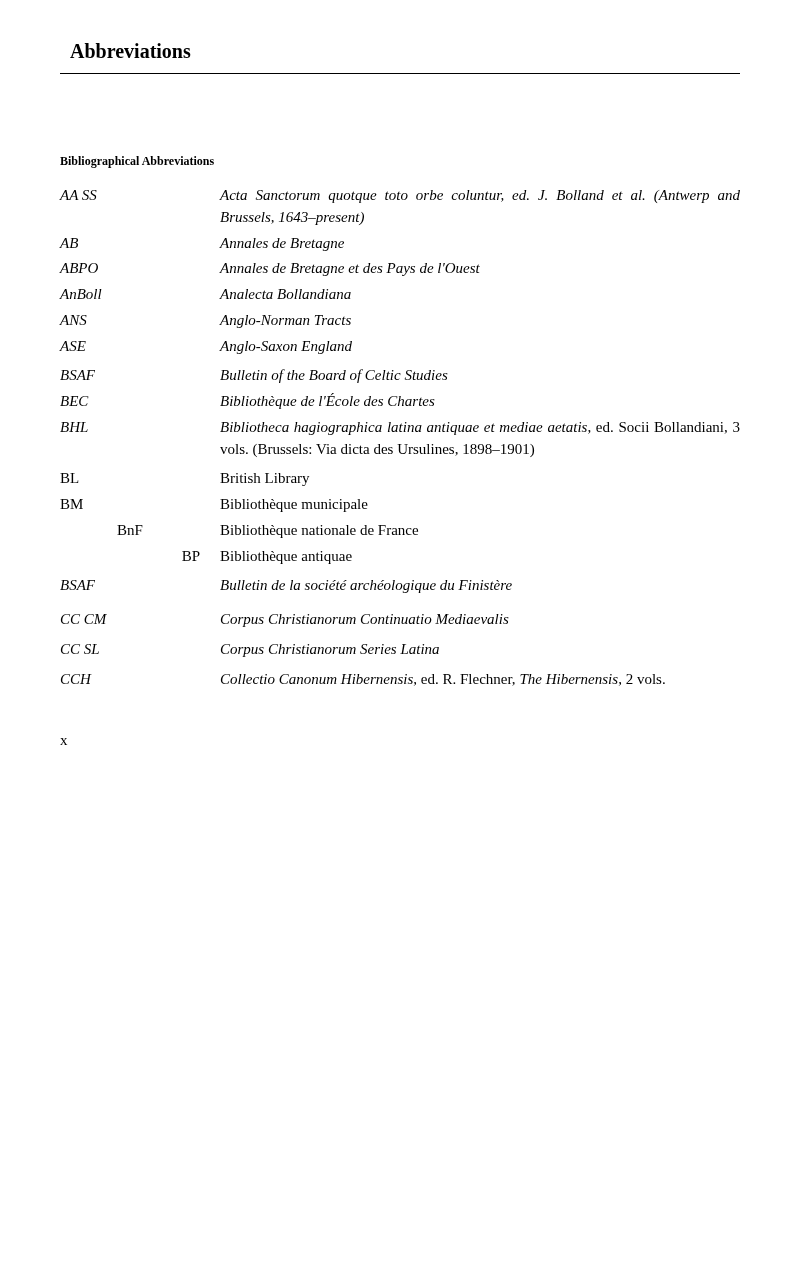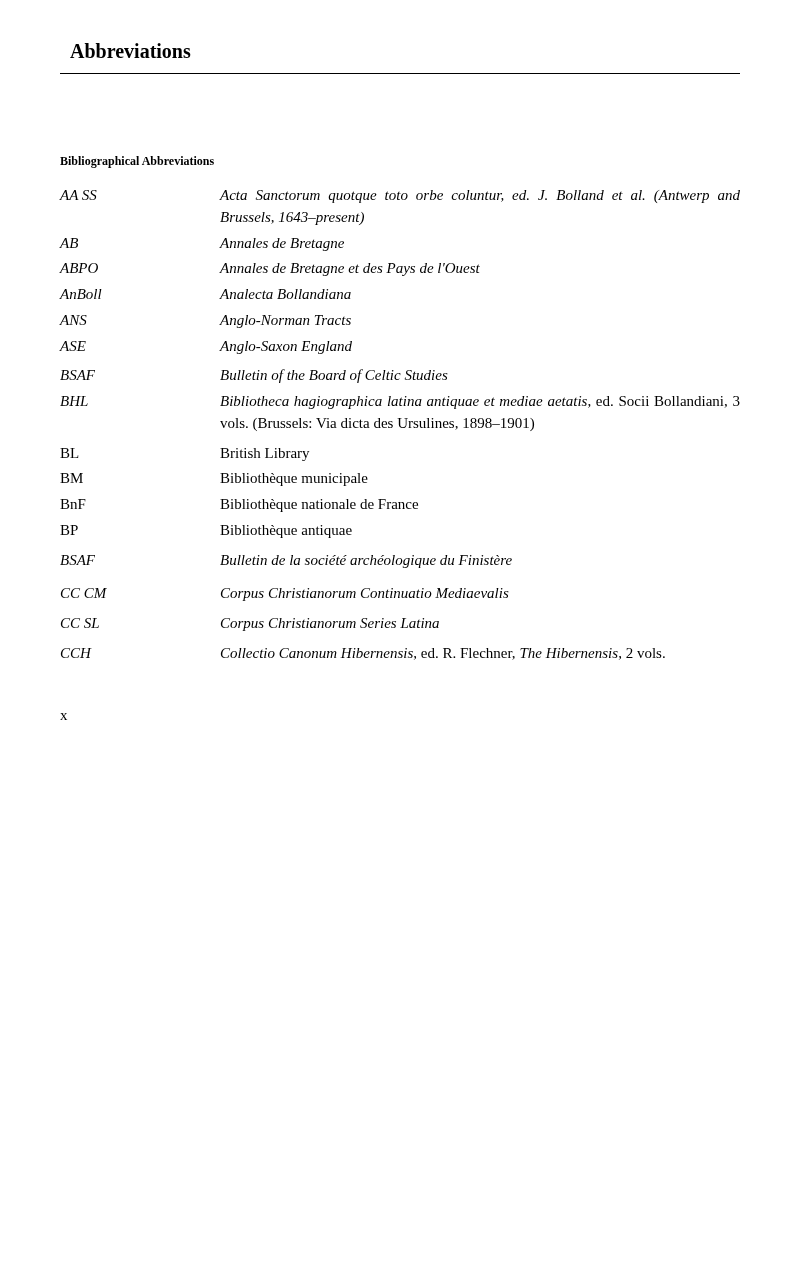--- a/index.html
+++ b/index.html
@@ -101,40 +101,44 @@
         <td class="def-col" style="font-style: italic;">Anglo-Saxon England</td>
       </tr>
       <tr>
         <td colspan="2" style="height: 4px;"></td>
       </tr>
       <tr>
         <td class="abbr-col" style="font-style: italic;">BSAF</td>
         <td class="def-col" style="font-style: italic;">Bulletin of the Board of Celtic Studies</td>
       </tr>
       <tr>
+        <td class="abbr-col" style="font-style: italic;">BEC</td>
+        <td class="def-col" style="font-style: italic;">Bibliothèque de l'École des Chartes</td>
+      </tr>
+      <tr>
         <td class="abbr-col" style="font-style: italic;">BHL</td>
         <td class="def-col" style="font-style: normal;"><span style="font-style:italic;">Bibliotheca hagiographica latina antiquae et mediae aetatis</span>, ed. Socii Bollandiani, 3 vols. (Brussels: Via dicta des Ursulines, 1898–1901)</td>
       </tr>
       <tr>
         <td colspan="2" style="height: 4px;"></td>
       </tr>
       <tr>
         <td class="abbr-col" style="font-style: normal;">BL</td>
         <td class="def-col" style="font-style: normal;">British Library</td>
       </tr>
       <tr>
         <td class="abbr-col" style="font-style: normal;">BM</td>
         <td class="def-col" style="font-style: normal;">Bibliothèque municipale</td>
       </tr>
       <tr>
-        <td class="abbr-col" style="font-style: normal;">BnF</td>
+        <td class="abbr-col" style="font-style: normal; text-align: center;">BnF</td>
         <td class="def-col" style="font-style: normal;">Bibliothèque nationale de France</td>
       </tr>
       <tr>
-        <td class="abbr-col" style="font-style: normal;">BP</td>
+        <td class="abbr-col" style="font-style: normal; text-align: right;">BP</td>
         <td class="def-col" style="font-style: normal;">Bibliothèque antiquae</td>
       </tr>
       <tr>
         <td colspan="2" style="height: 4px;"></td>
       </tr>
       <tr>
         <td class="abbr-col" style="font-style: italic;">BSAF</td>
         <td class="def-col" style="font-style: italic;">Bulletin de la société archéologique du Finistère</td>
       </tr>
       <tr>

